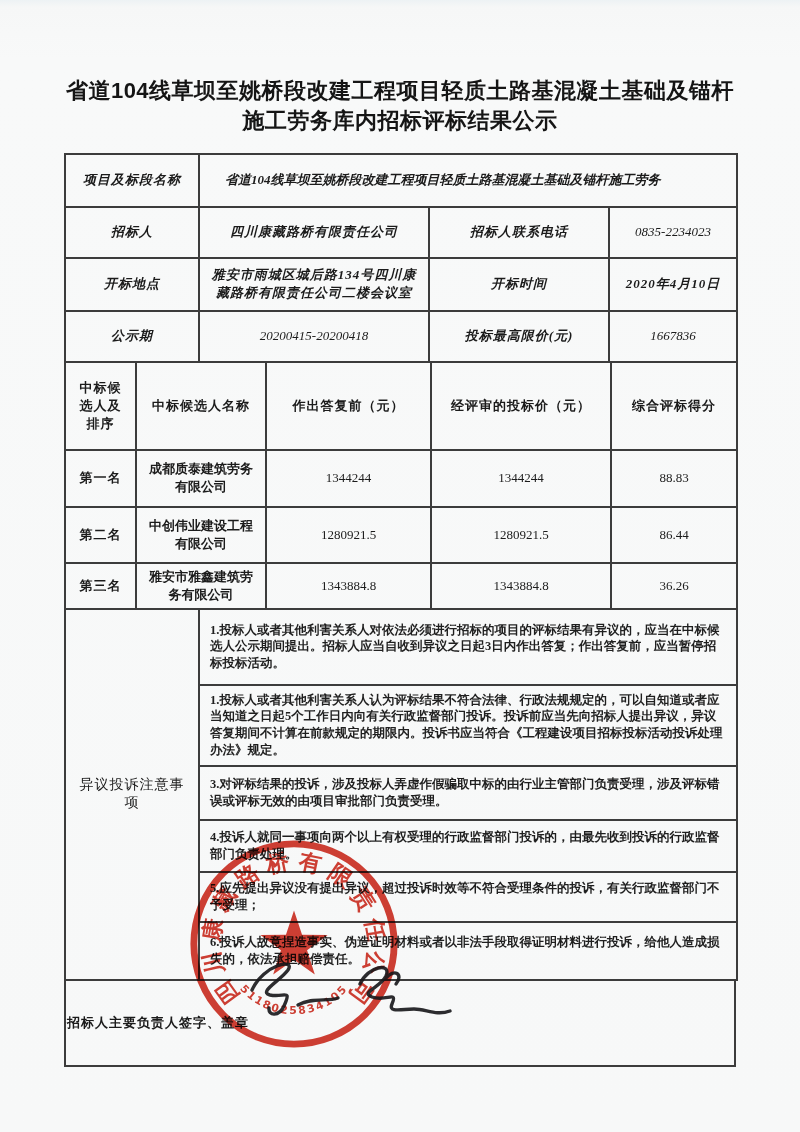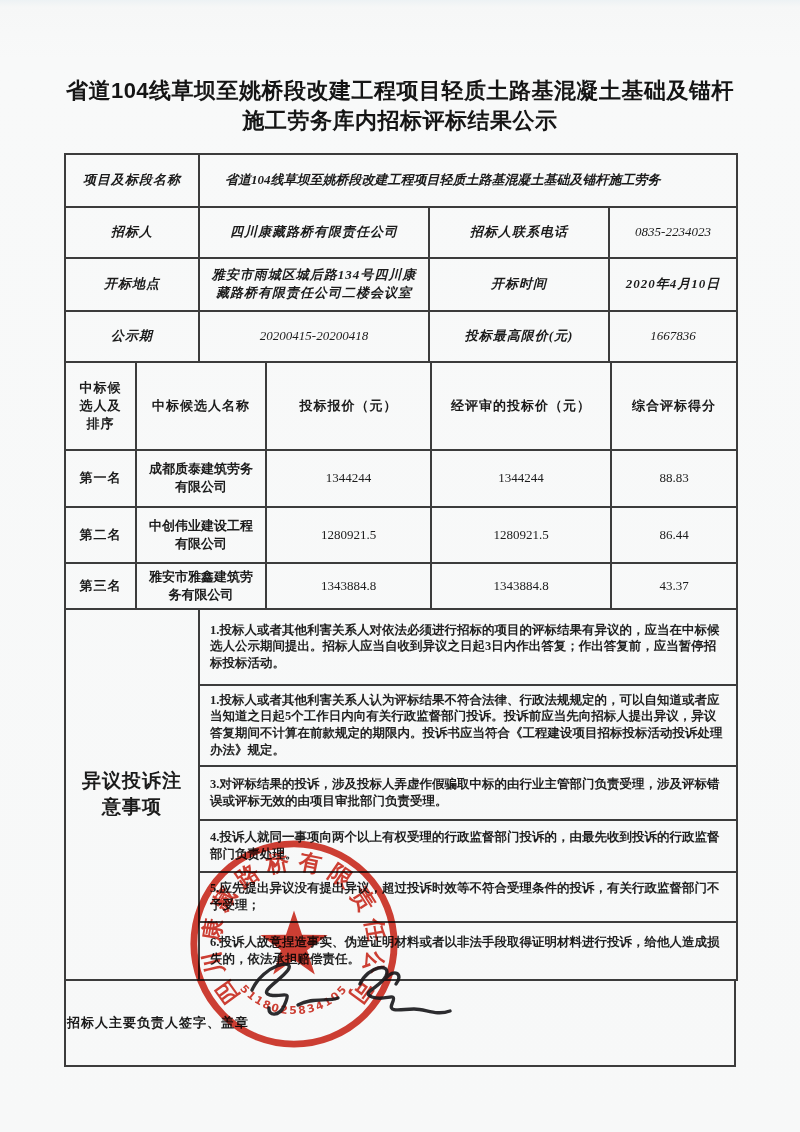--- a/index.html
+++ b/index.html
@@ -51,21 +51,21 @@
   .info tr.tall td{height:43px;}
   .val{font-size:13px;}
   .val.left{text-align:left;padding-left:25px;font-weight:700;}
   .num{font-family:"Liberation Serif","DejaVu Serif",serif;}
   .cand th{height:78px;font-weight:700;letter-spacing:1px;background:transparent;}
   .cand tr.r1 td{height:47px;}
   .cand tr.r2 td{height:46px;}
   .cand tr.r3 td{height:36px;}
   .cand .name{font-weight:700;}
   .obj .obj-lbl{
-    font-weight:700;letter-spacing:1px;font-size:19px;
+    font-weight:400;letter-spacing:1px;font-size:14px;
     width:134px;
   }
   .obj .obj-item{
     text-align:left;
     font-size:12.5px;
     line-height:1.34;
     padding:6px 10px;
     font-weight:700;
     color:#1f1f1f;
   }
@@ -155,21 +155,21 @@
           <col style="width:71px">
           <col style="width:130px">
           <col style="width:165px">
           <col style="width:180px">
           <col style="width:126px">
         </colgroup>
       <tbody>
           <tr>
         <th>中标候选人及排序</th>
         <th>中标候选人名称</th>
-        <th>投标报价（元）</th>
+        <th>作出答复前（元）</th>
         <th>经评审的投标价（元）</th>
         <th>综合评标得分</th>
       </tr>
       <tr class="r1">
         <td class="lbl">第一名</td>
         <td class="name">成都质泰建筑劳务有限公司</td>
         <td class="num">1344244</td>
         <td class="num">1344244</td>
         <td class="num">88.83</td>
       </tr>
@@ -178,21 +178,21 @@
         <td class="name">中创伟业建设工程有限公司</td>
         <td class="num">1280921.5</td>
         <td class="num">1280921.5</td>
         <td class="num">86.44</td>
       </tr>
       <tr class="r3">
         <td class="lbl">第三名</td>
         <td class="name">雅安市雅鑫建筑劳务有限公司</td>
         <td class="num">1343884.8</td>
         <td class="num">1343884.8</td>
-        <td class="num">43.37</td>
+        <td class="num">36.26</td>
       </tr>
     </tbody>
       </table>
 
     <table class="obj">
       <colgroup>
           <col style="width:134px">
           <col style="width:538px">
         </colgroup>
       <tbody>

